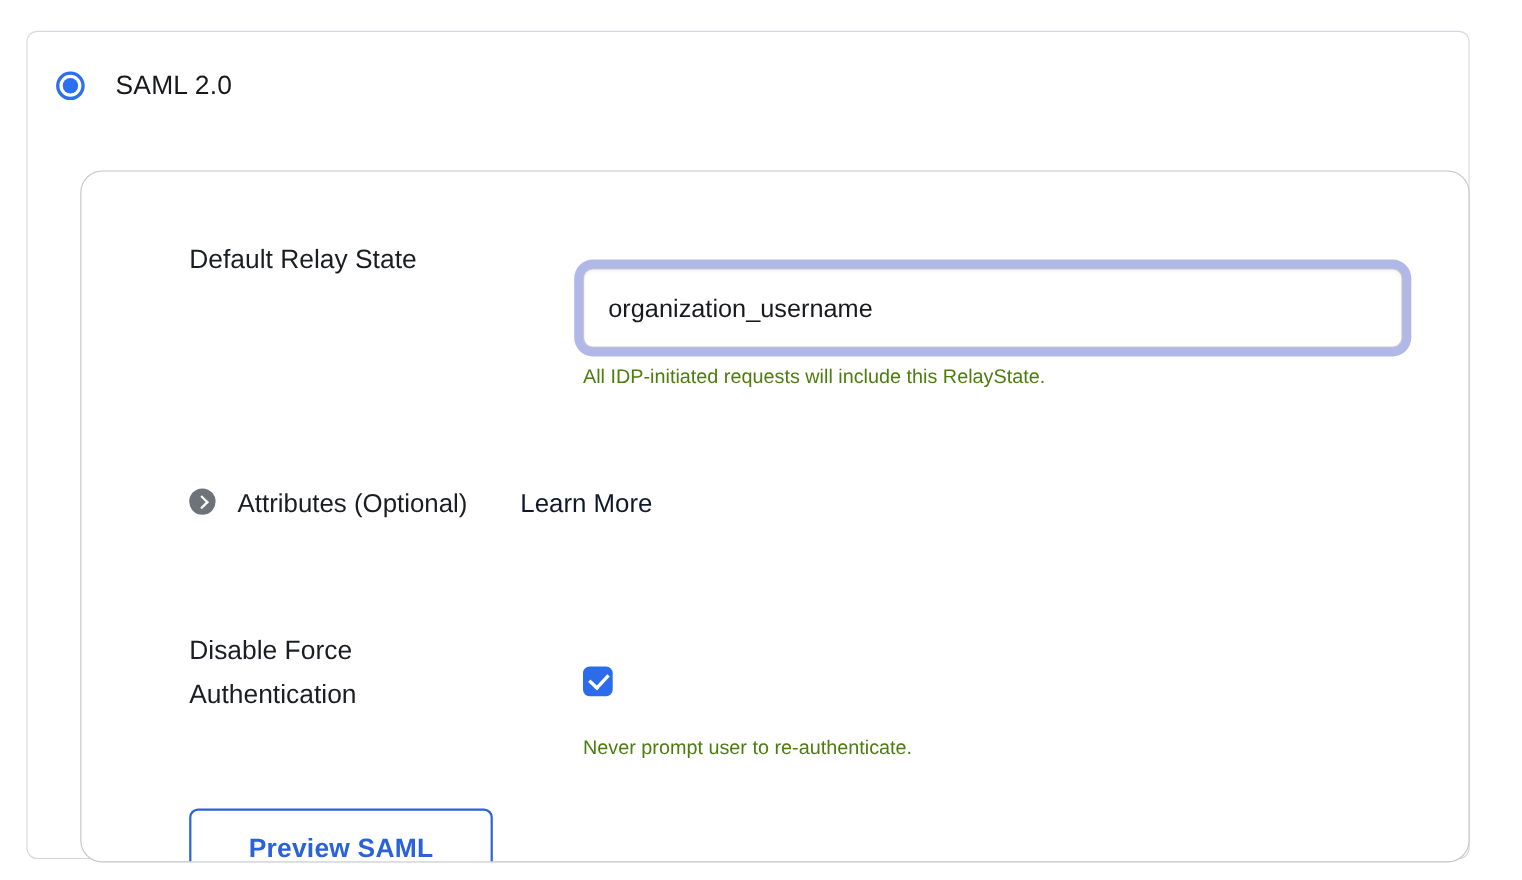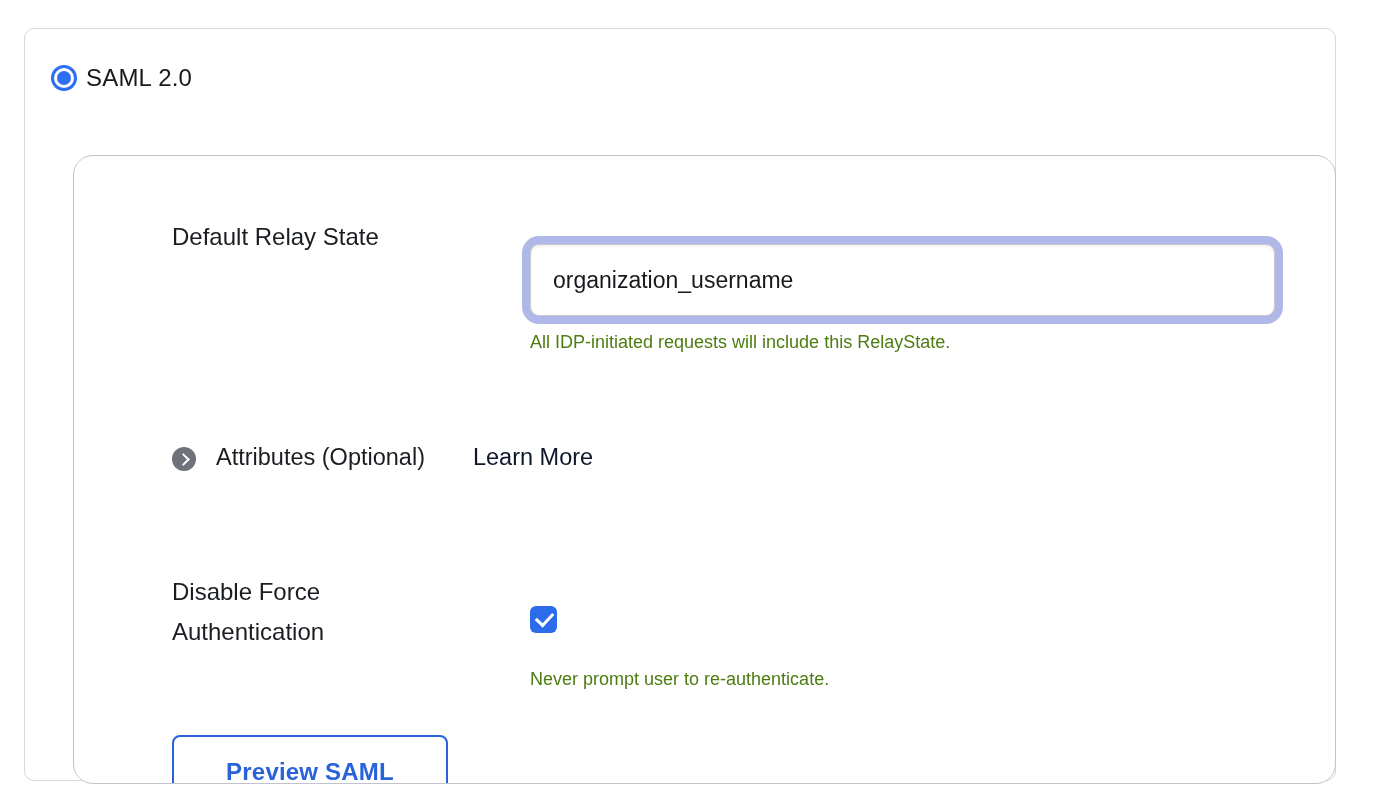--- a/index.html
+++ b/index.html
@@ -25,21 +25,21 @@
     height: 753px;
     box-sizing: border-box;
     border: 1.5px solid #d7d8dd;
     border-radius: 10px;
     background: #ffffff;
   }
   
   .radio-row {
     display: flex;
     align-items: center;
-    gap: 9px;
+    gap: 28px;
     margin: 35px 0 0 26px;
   }
   .radio {
     width: 26px;
     height: 26px;
     box-sizing: border-box;
     border: 3px solid #2c6ff1;
     border-radius: 50%;
     background: #ffffff;
     position: relative;
@@ -103,21 +103,21 @@
   .helper {
     margin: 16px 0 0 8px;
     font-size: 18px;
     color: #4d7c0f;
     line-height: 1.2;
   }
   
   .row-attributes {
     margin-top: 90px;
     display: flex;
-    align-items: flex-end;
+    align-items: flex-start;
   }
   .chevron-circle {
     width: 24px;
     height: 24px;
     border-radius: 50%;
     background: #6e7379;
     position: relative;
     flex-shrink: 0;
     cursor: pointer;
   }

